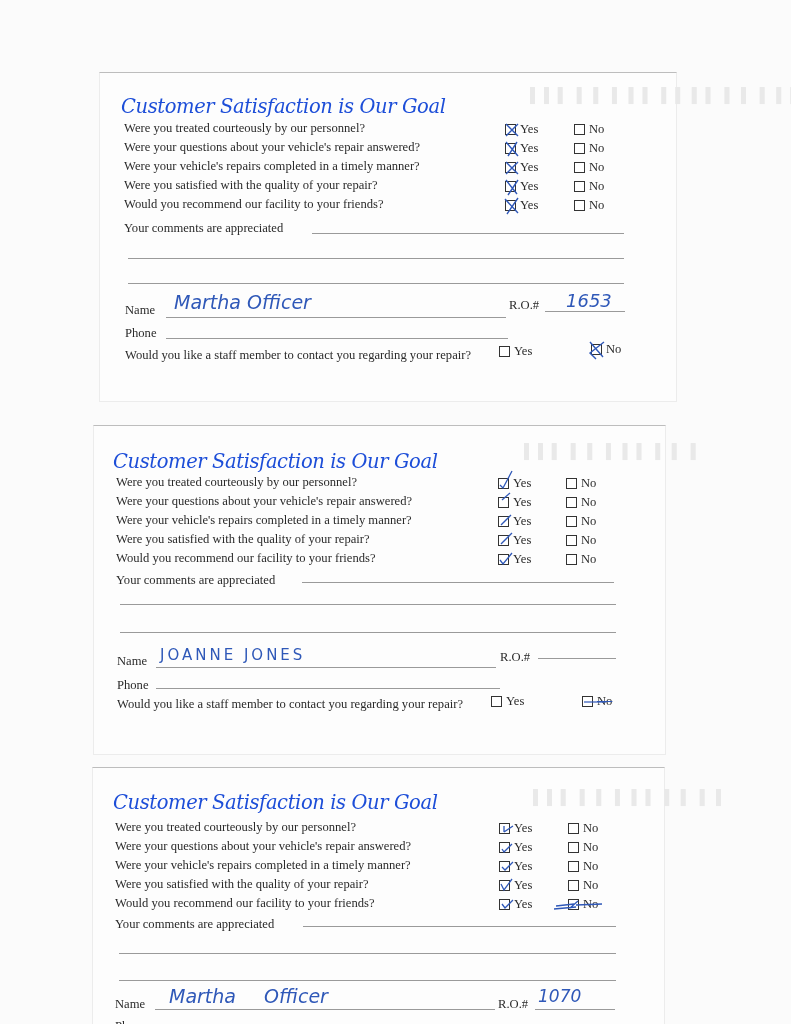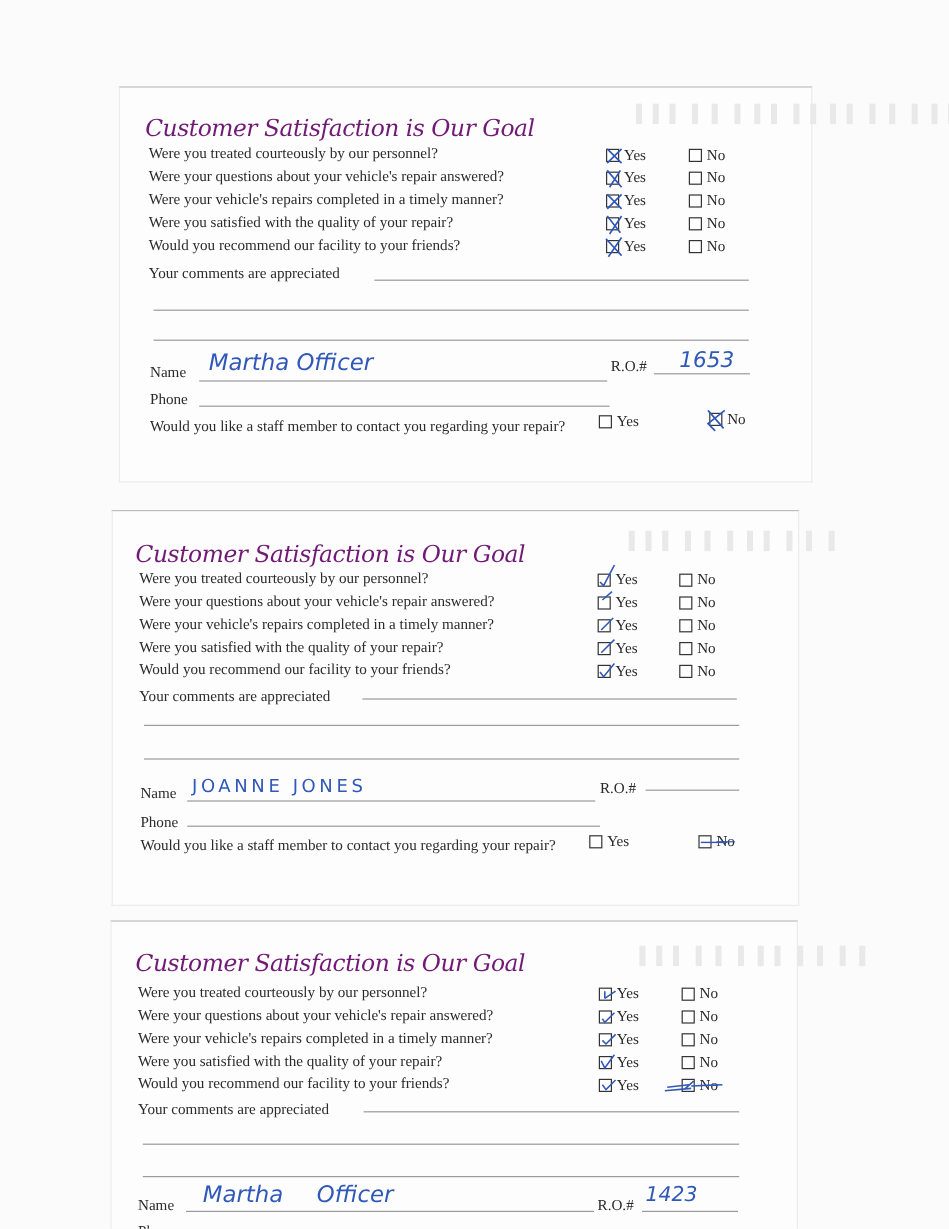--- a/index.html
+++ b/index.html
@@ -17,21 +17,21 @@
     border-left: 1px solid #ececec;
     border-right: 1px solid #ececec;
     border-bottom: 1px solid #ececec;
     box-sizing: border-box;
   }
   .card-title {
     position: absolute;
     font-family: "DejaVu Serif", "Liberation Serif", serif;
     font-style: italic;
     font-size: 19.5px;
-    color: #701a75;
+    color: #1d4ed8;
     letter-spacing: -0.4px;
     white-space: nowrap;
   }
   .ghost {
     position: absolute;
     font-size: 14px;
     color: #e9e9e9;
     letter-spacing: 4px;
     white-space: nowrap;
   }
@@ -371,16 +371,16 @@
   <div class="label" style="left:22px; top:149px;">Your comments are appreciated</div>
   <div class="line" style="left:210px; top:158px; width:313px;"></div>
   <div class="line" style="left:26px; top:185px; width:497px;"></div>
   <div class="line" style="left:26px; top:212px; width:497px;"></div>
 
   <div class="label" style="left:22px; top:229px;">Name</div>
   <div class="line" style="left:62px; top:241px; width:340px;"></div>
   <div class="hand" style="left:76px; top:217px; font-size:19px; word-spacing:22px;">Martha Officer</div>
   <div class="label" style="left:405px; top:229px;">R.O.#</div>
   <div class="line" style="left:442px; top:241px; width:80px;"></div>
-  <div class="hand" style="left:445px; top:218px; font-size:17px;">1423</div>
+  <div class="hand" style="left:445px; top:218px; font-size:17px;">1070</div>
 
   <div class="label" style="left:22px; top:251px;">Phone</div>
 </div>
 
 </body></html>

